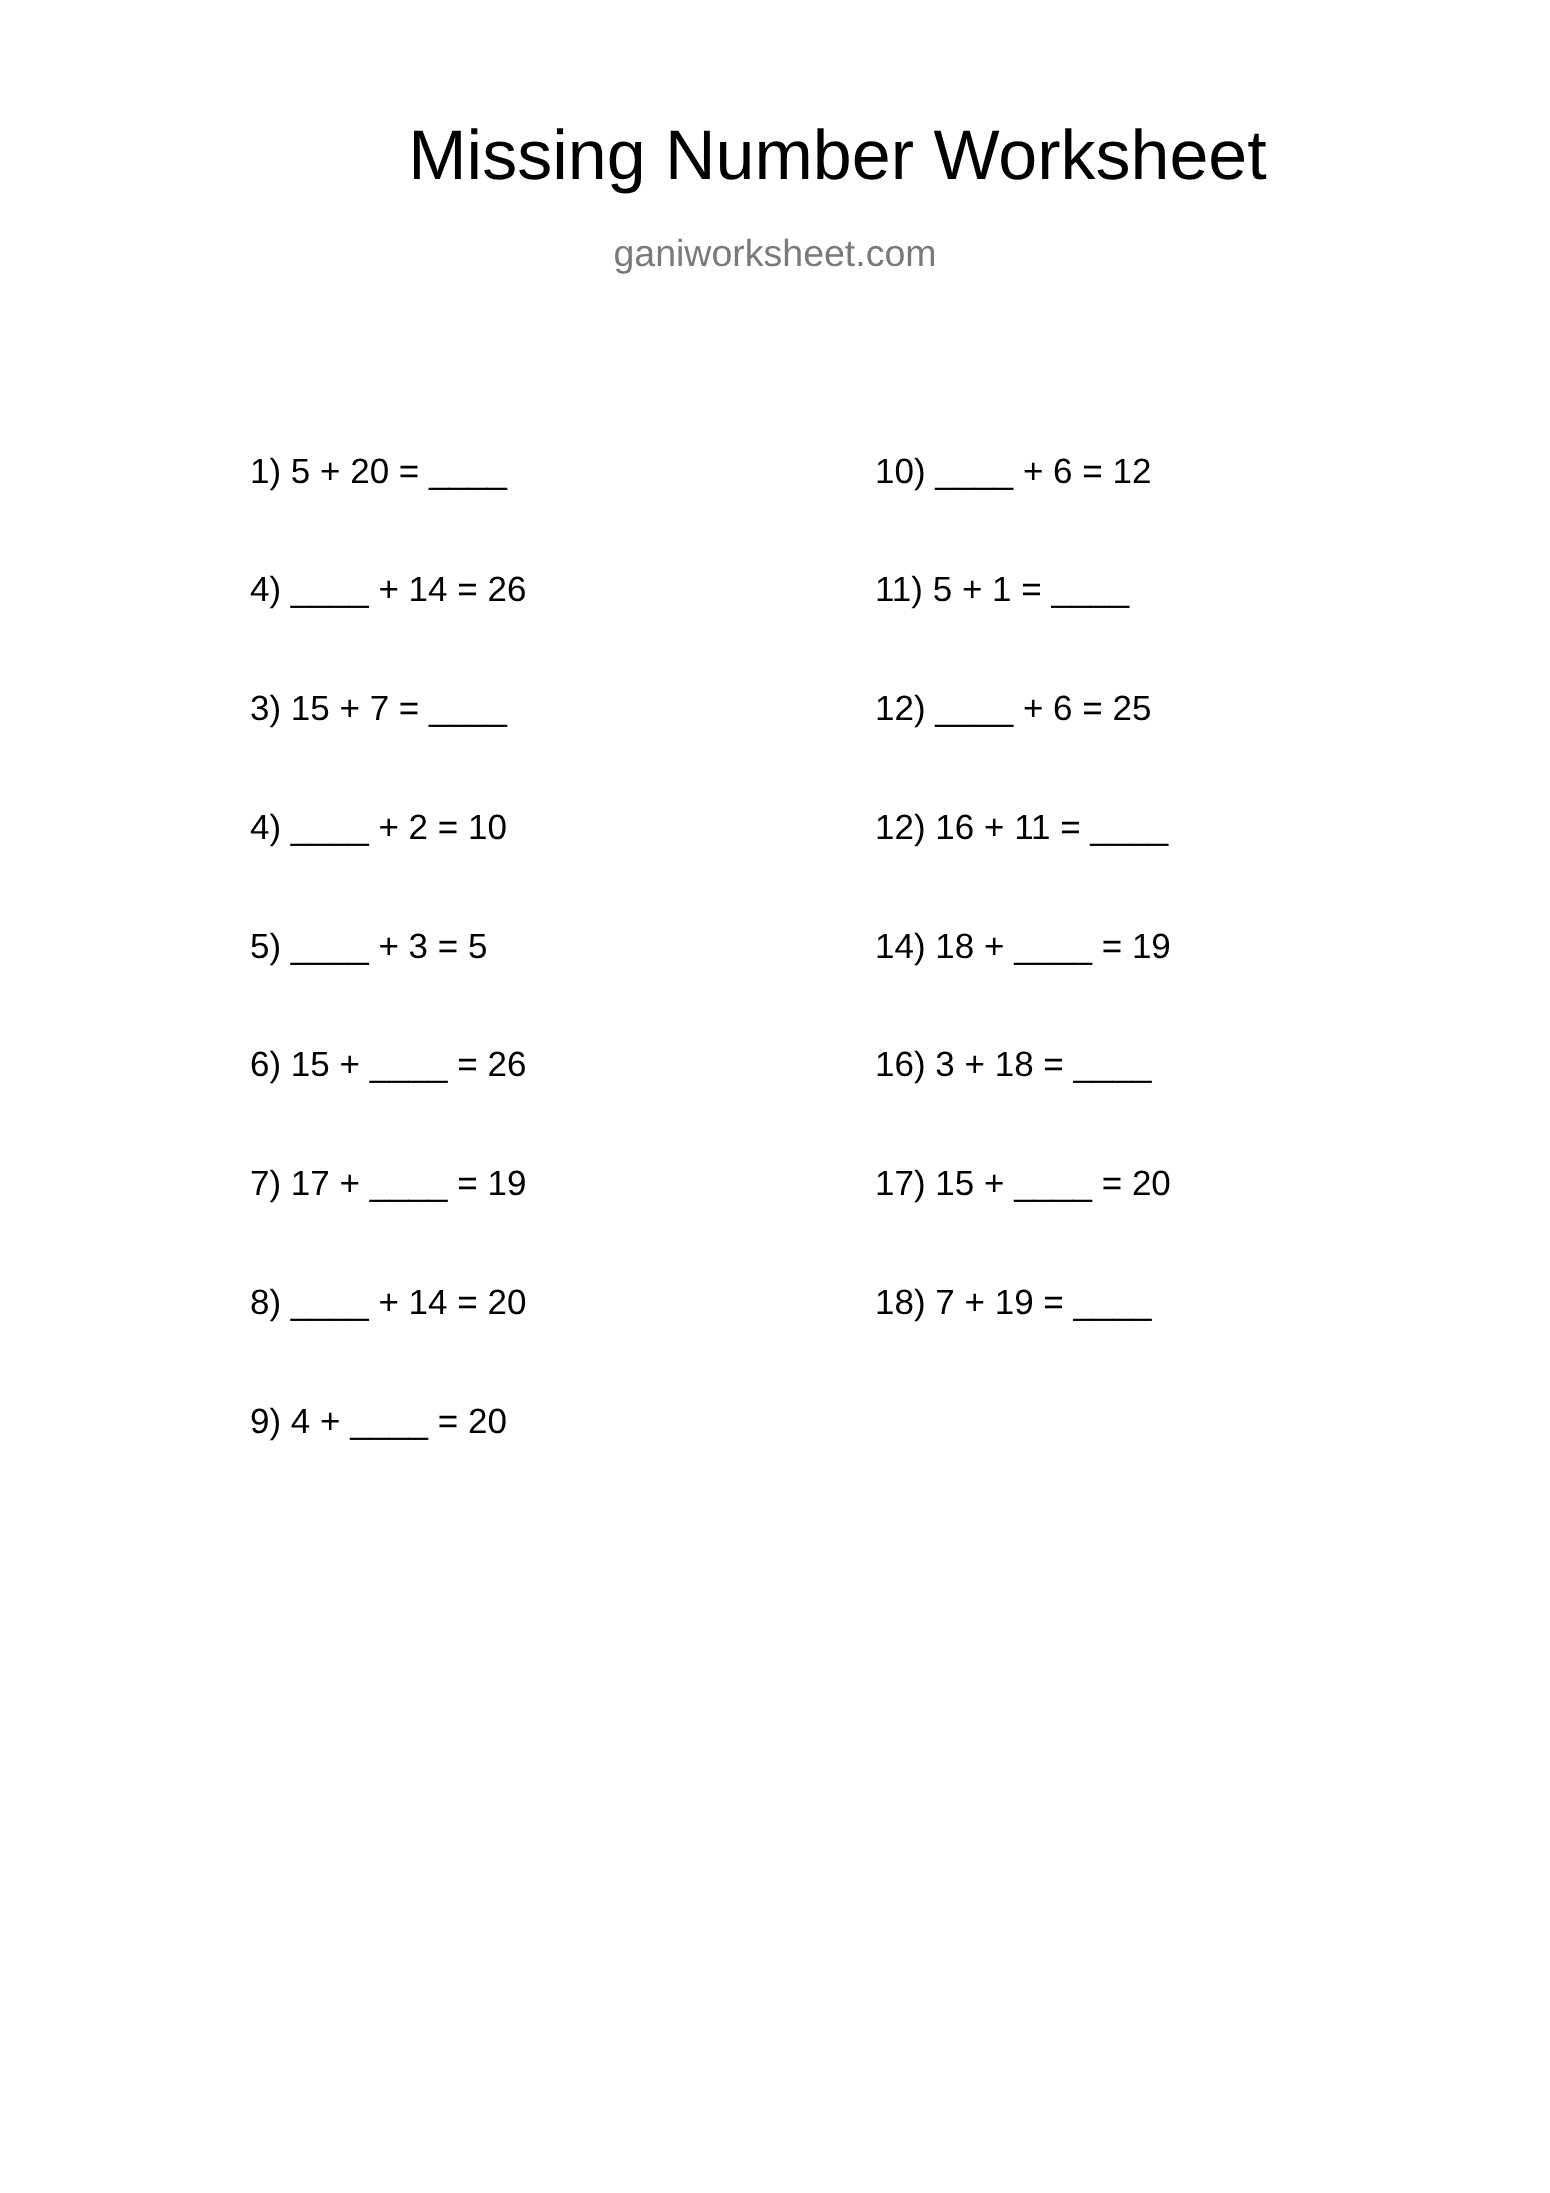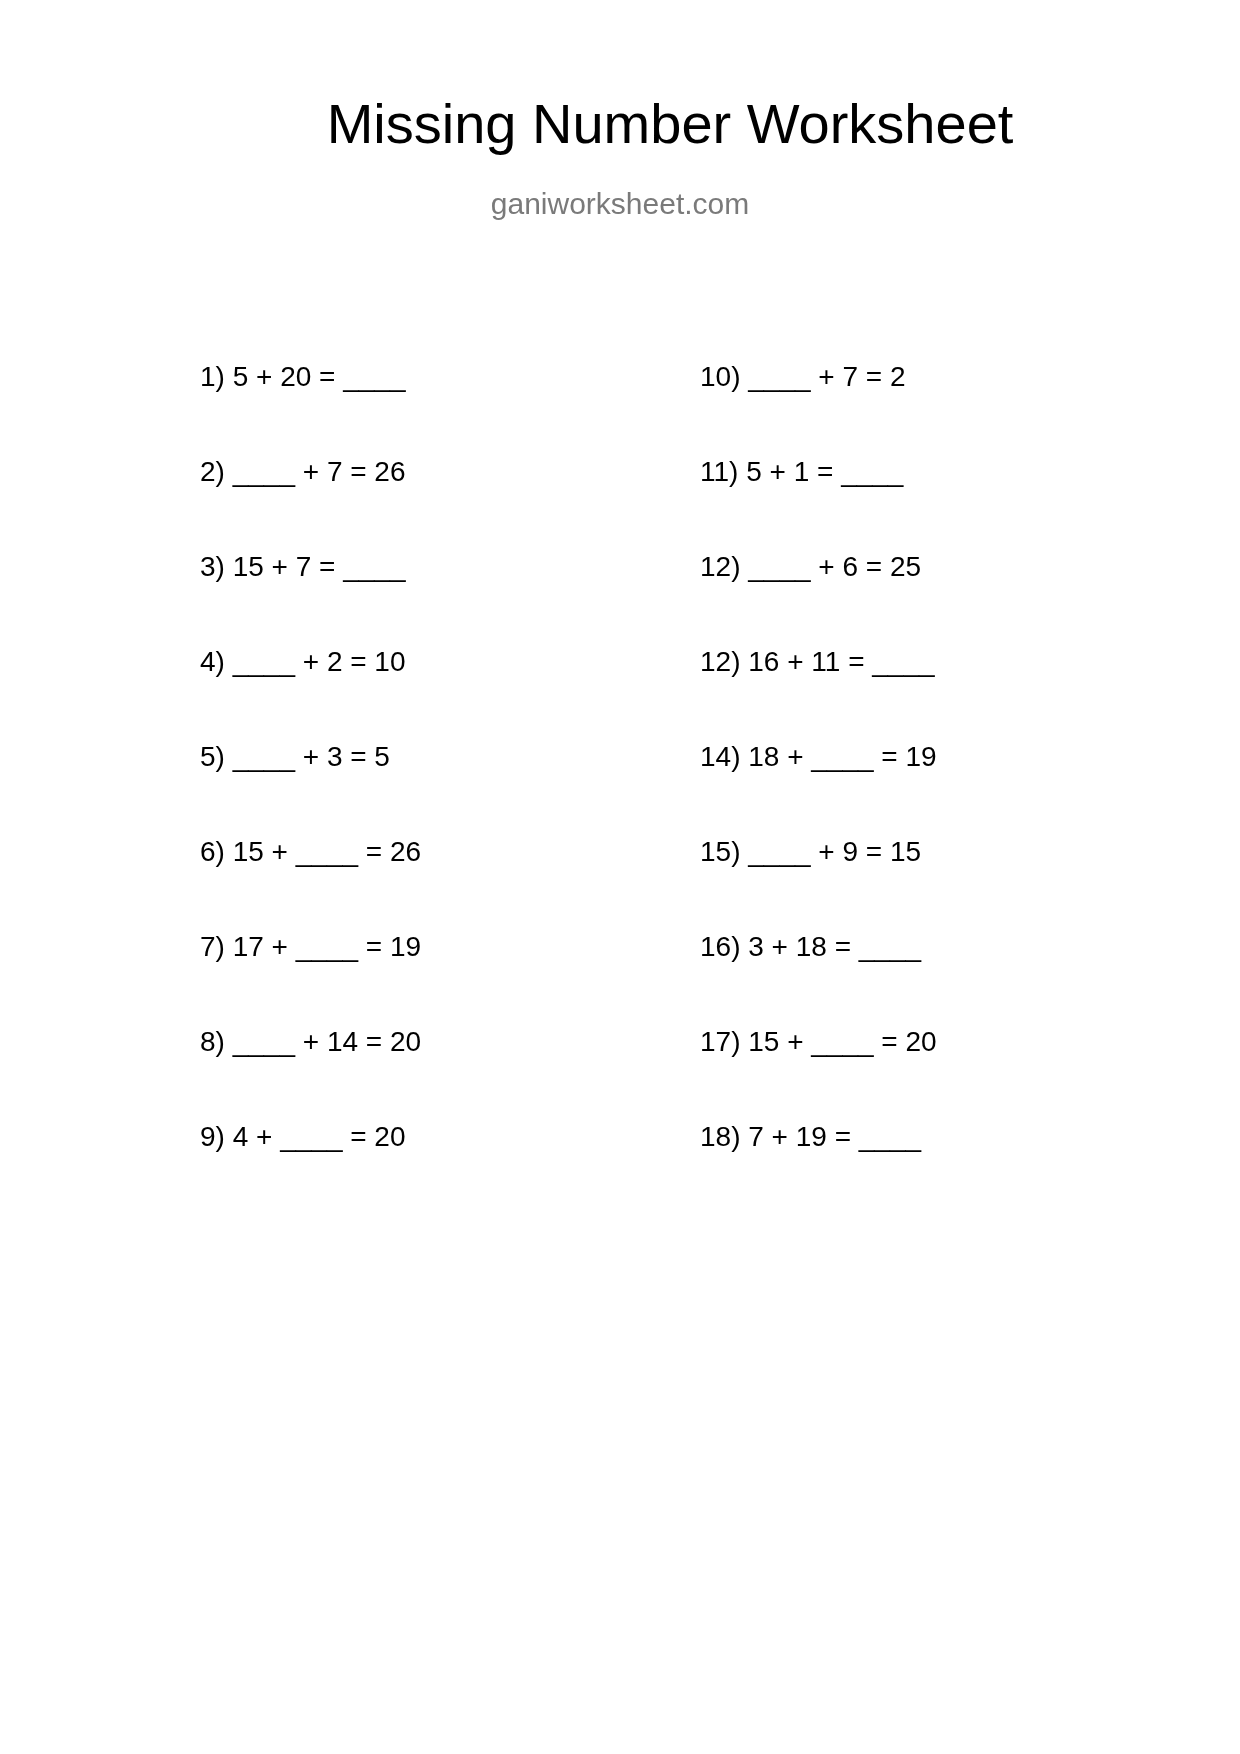--- a/index.html
+++ b/index.html
@@ -25,33 +25,32 @@
   }
 </style>
 </head>
 <body>
 
 <div class="title">Missing Number Worksheet</div>
 <div class="subtitle">ganiworksheet.com</div>
 
 <div class="col left">
   <div class="problem">1) 5 + 20 = ____</div>
-  <div class="problem">2) ____ + 7 = 26</div>
+  <div class="problem">4) ____ + 14 = 26</div>
   <div class="problem">3) 15 + 7 = ____</div>
   <div class="problem">4) ____ + 2 = 10</div>
   <div class="problem">5) ____ + 3 = 5</div>
   <div class="problem">6) 15 + ____ = 26</div>
   <div class="problem">7) 17 + ____ = 19</div>
   <div class="problem">8) ____ + 14 = 20</div>
   <div class="problem">9) 4 + ____ = 20</div>
 </div>
 
 <div class="col right">
-  <div class="problem">10) ____ + 7 = 2</div>
+  <div class="problem">10) ____ + 6 = 12</div>
   <div class="problem">11) 5 + 1 = ____</div>
   <div class="problem">12) ____ + 6 = 25</div>
   <div class="problem">12) 16 + 11 = ____</div>
   <div class="problem">14) 18 + ____ = 19</div>
-  <div class="problem">15) ____ + 9 = 15</div>
   <div class="problem">16) 3 + 18 = ____</div>
   <div class="problem">17) 15 + ____ = 20</div>
   <div class="problem">18) 7 + 19 = ____</div>
 </div>
 
 </body></html>

